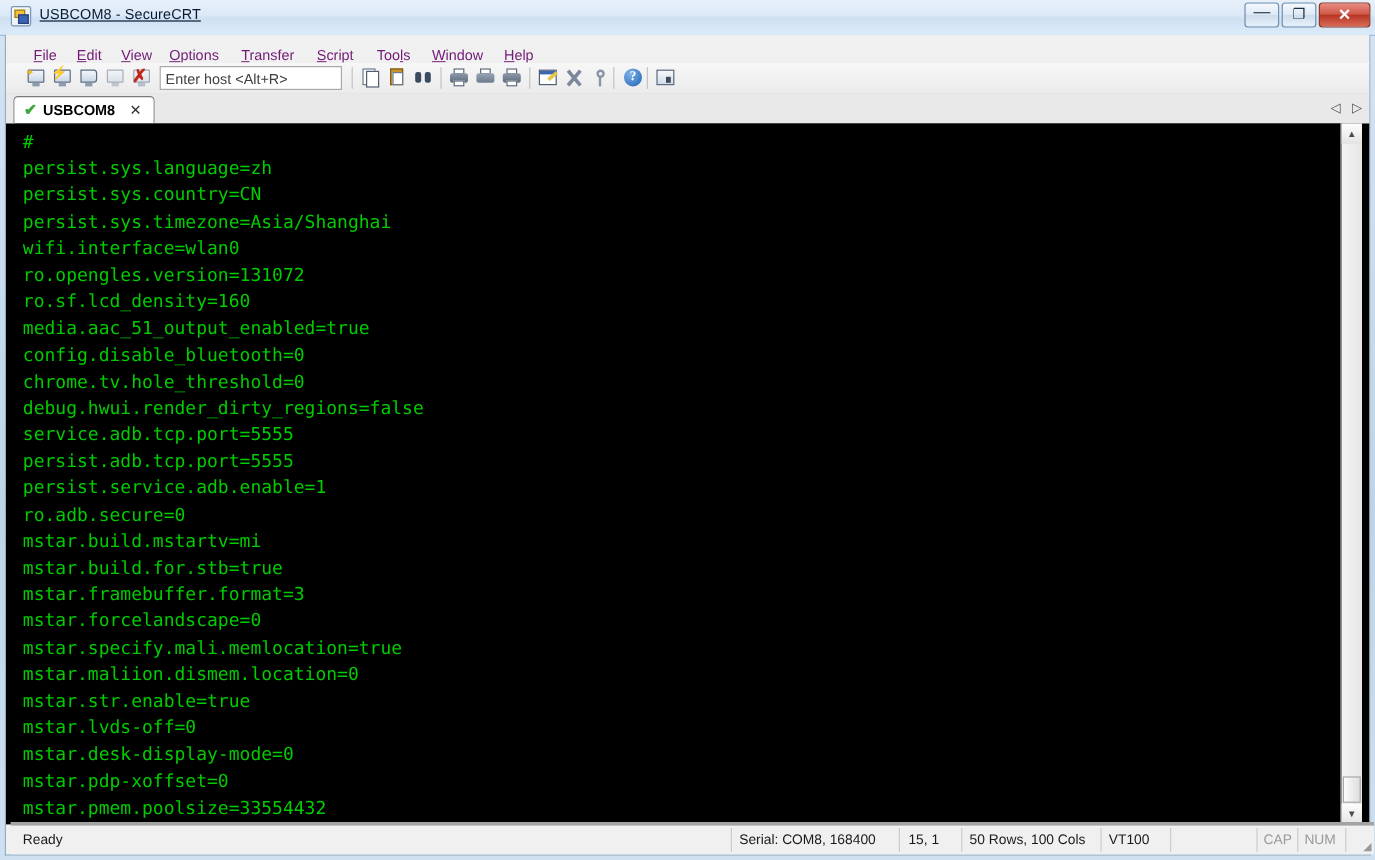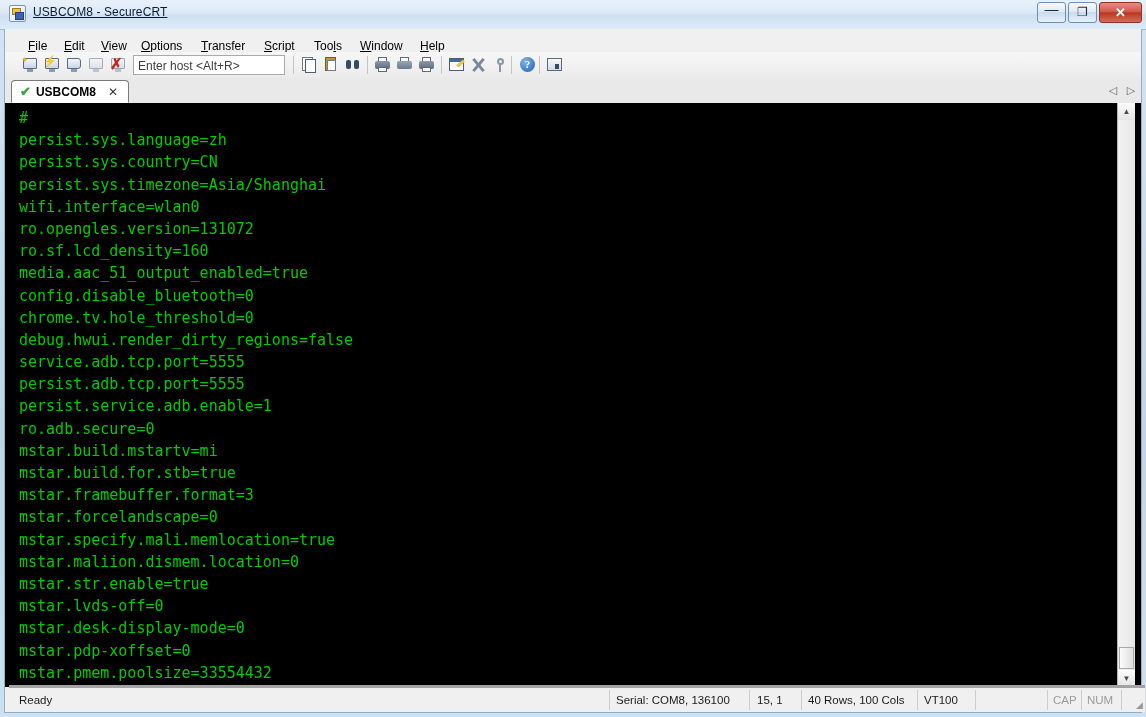--- a/index.html
+++ b/index.html
@@ -118,21 +118,21 @@
     height: 23px;
     background: #f0f0f0;
     border-bottom: 1px solid #e0e0e0;
   }
   .menu-item {
     position: absolute;
     top: 9px;
     height: 17px;
     padding: 0 7px;
     font-size: 12px;
-    color: #000000;
+    color: #701a75;
     line-height: 17px;
     white-space: nowrap;
   }
   .menu-item u { text-decoration: underline; }
 
   
   #toolbar {
     position: absolute;
     left: 0; top: 23px;
     width: 100%;
@@ -603,25 +603,25 @@
 
     <div id="term-scroll">
       <div class="arrow up">▲</div>
       <div class="thumb"></div>
       <div class="arrow down">▼</div>
     </div>
 
     <div id="statusbar">
       <div class="sb-cell" style="left:10px">Ready</div>
       <div class="sb-div" style="left:600px"></div>
-      <div class="sb-cell" style="left:607px">Serial: COM8, 136100</div>
+      <div class="sb-cell" style="left:607px">Serial: COM8, 168400</div>
       <div class="sb-div" style="left:740px"></div>
       <div class="sb-cell" style="left:748px">15,  1</div>
       <div class="sb-div" style="left:792px"></div>
-      <div class="sb-cell" style="left:799px">40 Rows, 100 Cols</div>
+      <div class="sb-cell" style="left:799px">50 Rows, 100 Cols</div>
       <div class="sb-div" style="left:908px"></div>
       <div class="sb-cell" style="left:915px">VT100</div>
       <div class="sb-div" style="left:966px"></div>
       <div class="sb-div" style="left:1038px"></div>
       <div class="sb-cell sb-dim" style="left:1044px">CAP</div>
       <div class="sb-div" style="left:1072px"></div>
       <div class="sb-cell sb-dim" style="left:1078px">NUM</div>
       <div class="sb-div" style="left:1112px"></div>
       <div id="sb-grip">◢</div>
     </div>

